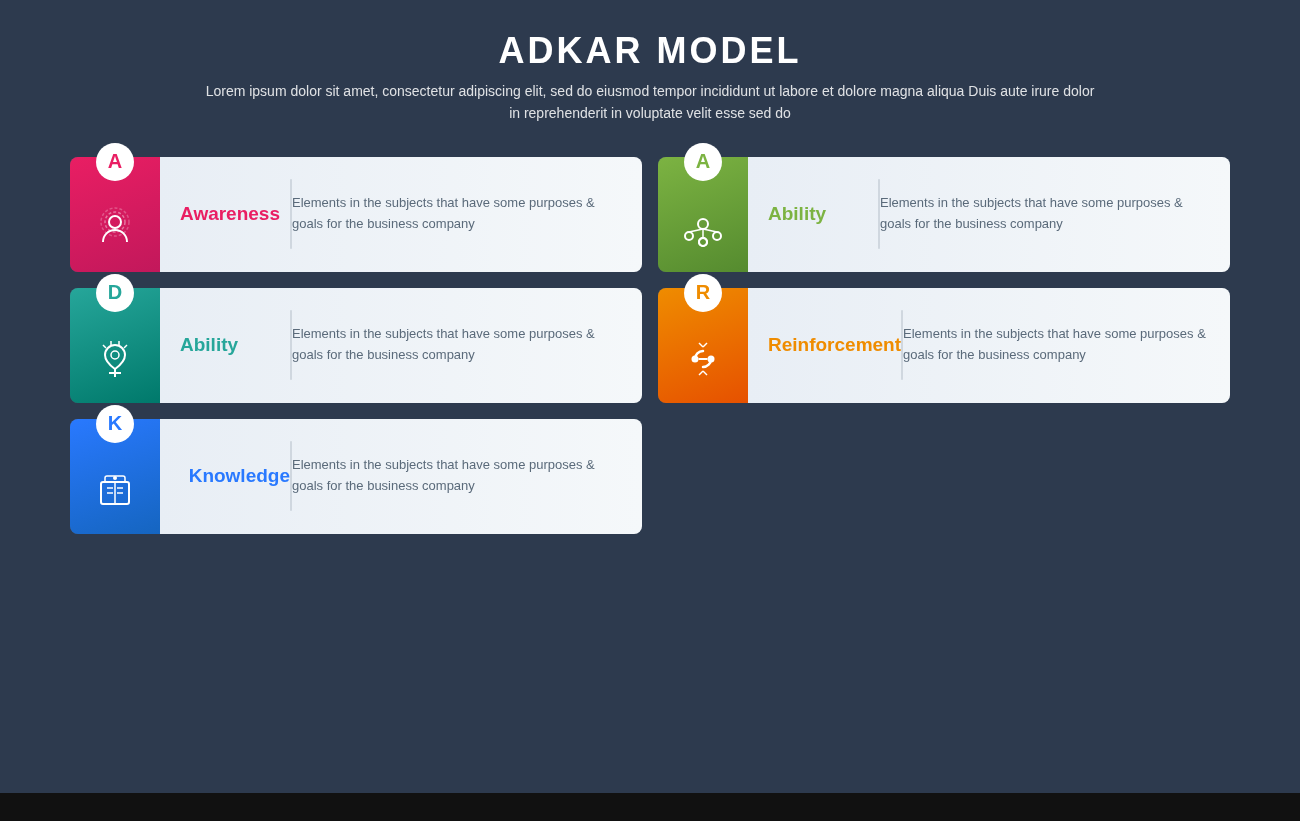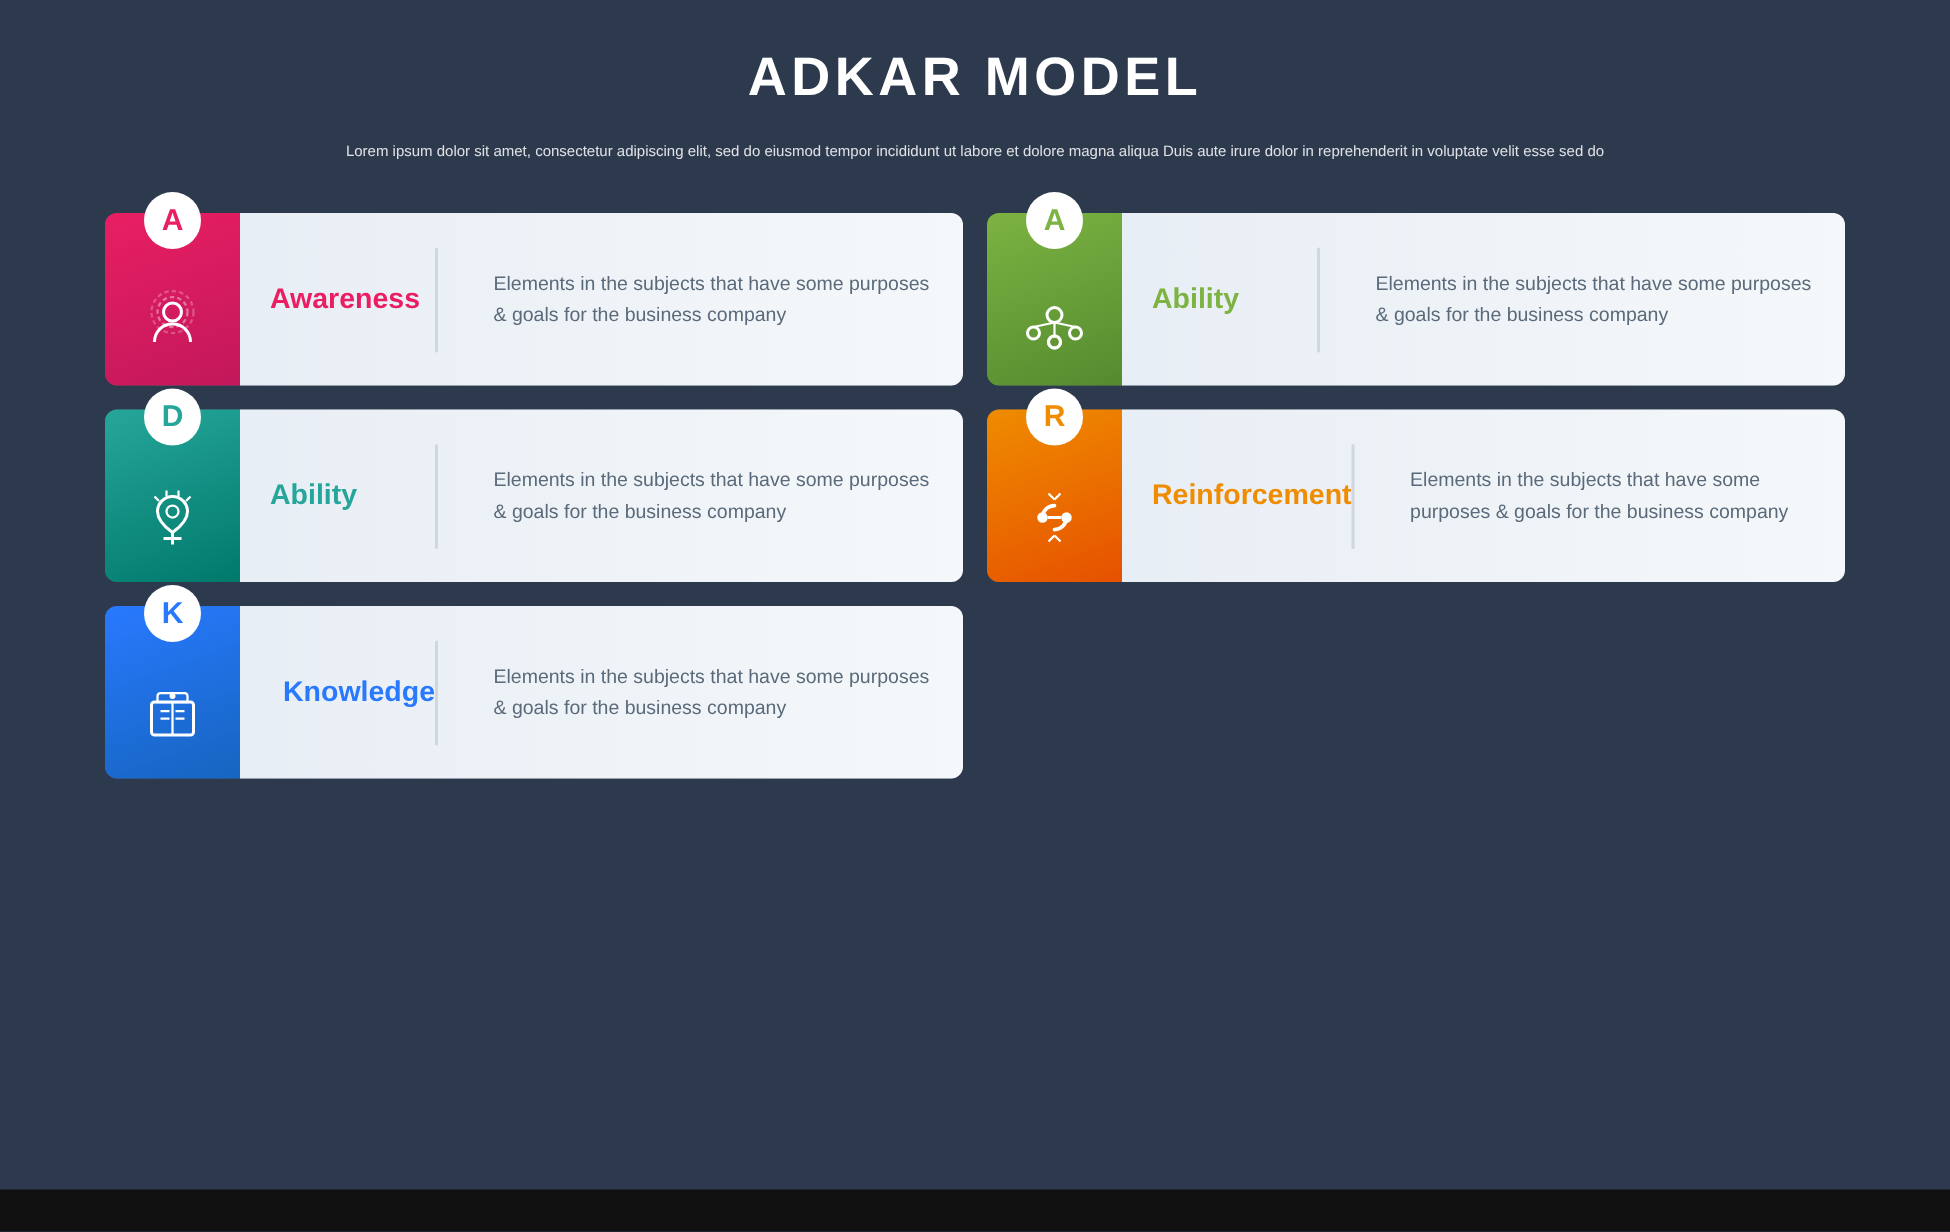--- a/index.html
+++ b/index.html
@@ -14,25 +14,25 @@
       align-items: center;
       justify-content: flex-start;
       padding: 30px 60px 20px;
     }
     .title {
       color: white;
       font-size: 36px;
       font-weight: 900;
       letter-spacing: 3px;
       text-align: center;
-      margin-bottom: 22px;
+      margin-bottom: 8px;
     }
     .subtitle {
       color: rgba(255,255,255,0.85);
-      font-size: 10px;
+      font-size: 14px;
       text-align: center;
       line-height: 1.6;
       margin-bottom: 32px;
       max-width: 900px;
     }
     .grid {
       display: grid;
       grid-template-columns: 1fr 1fr;
       grid-template-rows: auto auto auto;
       gap: 16px;
@@ -104,21 +104,20 @@
       width: 2px;
       height: 70px;
       background: rgba(180,190,200,0.5);
       border-radius: 2px;
     }
     .card-desc {
       color: #5a6a7a;
       font-size: 13px;
       line-height: 1.6;
       flex: 1;
-      margin-left: 37px;
     }
     
     .awareness .card-icon-block { background: linear-gradient(160deg, #e91e63 0%, #c2185b 100%); }
     .awareness .letter-badge { color: #e91e63; }
     .awareness .card-label { color: #e91e63; }
     .ability .card-icon-block { background: linear-gradient(160deg, #7cb342 0%, #558b2f 100%); }
     .ability .letter-badge { color: #7cb342; }
     .ability .card-label { color: #7cb342; }
     .desire .card-icon-block { background: linear-gradient(160deg, #26a69a 0%, #00796b 100%); }
     .desire .letter-badge { color: #26a69a; }

